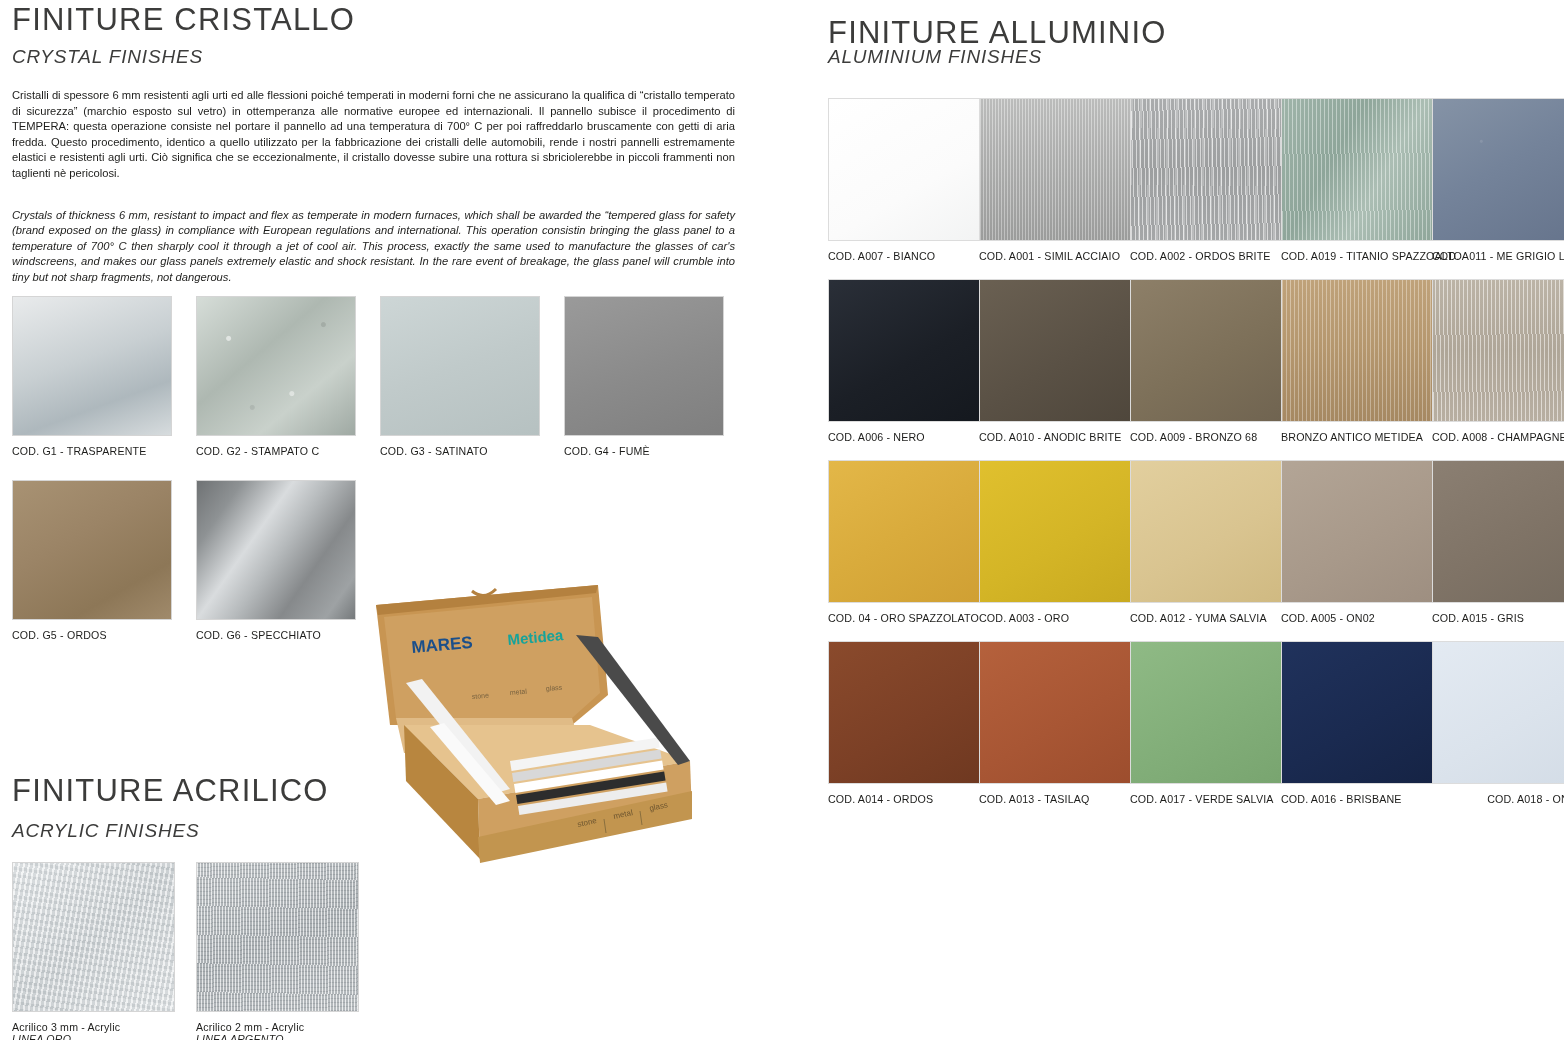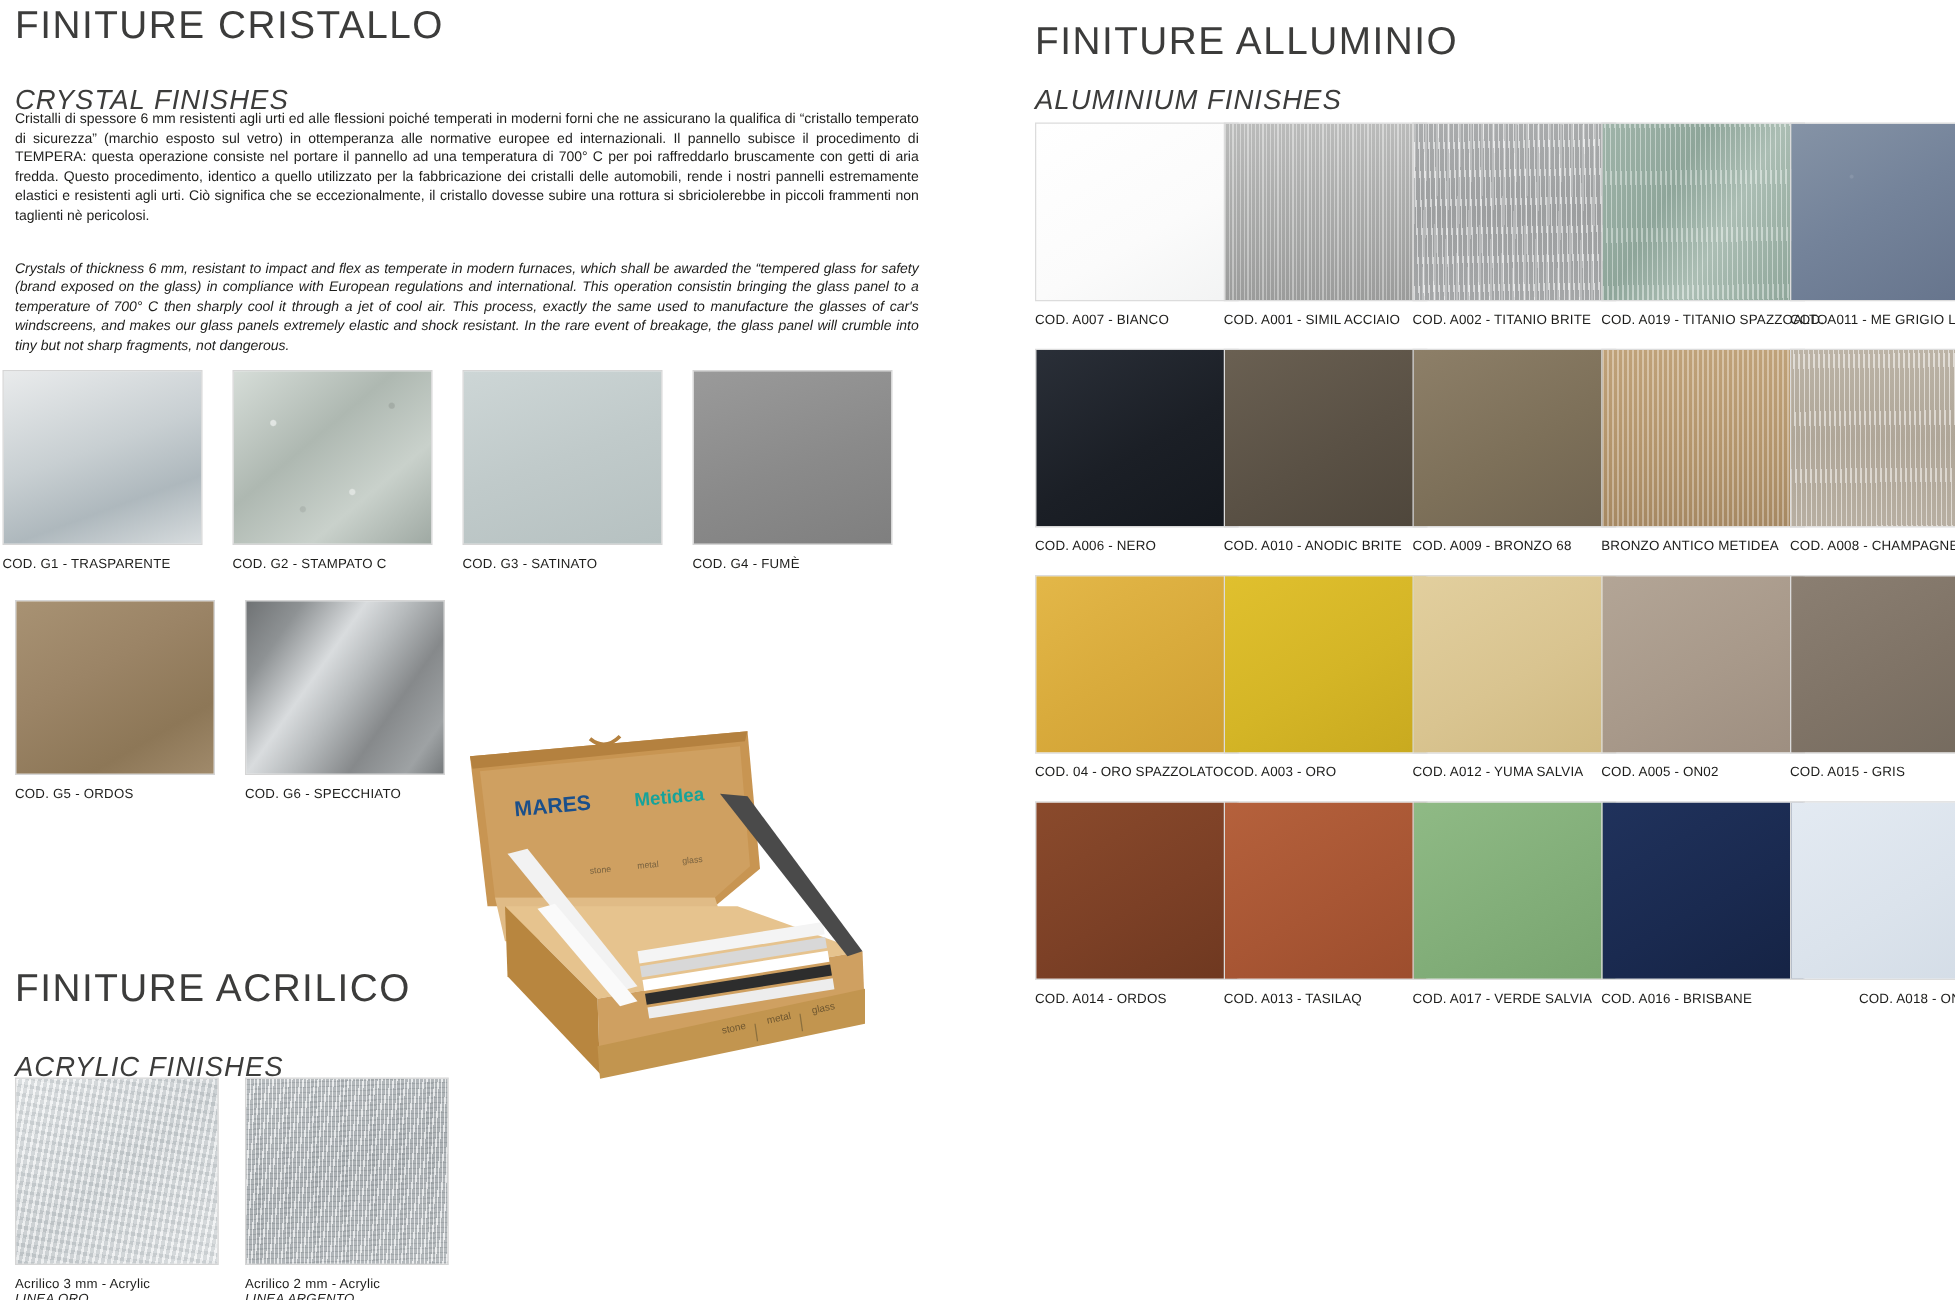--- a/index.html
+++ b/index.html
@@ -16,27 +16,27 @@
   
   .sect-title {
     font-size: 31px;
     font-weight: 400;
     letter-spacing: 1.2px;
     color: #3c3c3b;
     line-height: 1.05;
     white-space: nowrap;
   }
   .sect-sub {
-    font-size: 22px;
+    font-size: 19px;
     font-style: italic;
     font-weight: 400;
     letter-spacing: 0.8px;
     color: #3c3c3b;
     line-height: 1.05;
-    margin-top: 24px;
+    margin-top: 3px;
     white-space: nowrap;
   }
   .para {
     font-size: 11.2px;
     line-height: 15.6px;
     text-align: justify;
     color: #1d1d1b;
     width: 723px;
   }
   .para.it { font-style: italic; margin-top: 26px; }
@@ -128,21 +128,21 @@
 
   .a013 { background: linear-gradient(150deg,#b5613c 0%, #a85634 55%, #9c4d2d 100%); }
   .a017 { background: linear-gradient(150deg,#8fba85 0%, #82ae79 55%, #78a46f 100%); }
   .a016 { background: linear-gradient(150deg,#20325c 0%, #1a2a50 55%, #152344 100%); }
   .a018 { background: linear-gradient(150deg,#e3eaf2 0%, #dbe3ec 55%, #d3dce6 100%); }
 
   
   #crystal-title  { position:absolute; left:12px;  top:4px; }
   #crystal-sub    { position:absolute; left:12px;  top:44px; }
   #crystal-text   { position:absolute; left:12px;  top:88px; width:726px; }
-  #crystal-grid1  { position:absolute; left:2px;  top:296px; }
+  #crystal-grid1  { position:absolute; left:12px;  top:296px; }
   #crystal-grid2  { position:absolute; left:12px;  top:480px; }
   #acrylic-title  { position:absolute; left:12px;  top:775px; }
   #acrylic-sub    { position:absolute; left:12px;  top:818px; }
   #acrylic-grid   { position:absolute; left:12px;  top:862px; }
   #alu-title      { position:absolute; left:828px; top:4px;margin-top:13px; }
   #alu-sub        { position:absolute; left:828px; top:44px; }
   #alu-grid       { position:absolute; left:828px; top:98px; width:760px; }
   #box-photo      { position:absolute; left:360px; top:575px; width:420px; height:300px; }
 
   .crystal-cell { width: 184px; }
@@ -263,21 +263,21 @@
     <div class="alu-cell">
       <div class="alu-box a007"></div>
       <div class="alu-label">COD. A007 - BIANCO</div>
     </div>
     <div class="alu-cell">
       <div class="alu-box a001"></div>
       <div class="alu-label">COD. A001 - SIMIL ACCIAIO</div>
     </div>
     <div class="alu-cell">
       <div class="alu-box a002"></div>
-      <div class="alu-label">COD. A002 - TITANIO BRITE</div>
+      <div class="alu-label">COD. A002 - ORDOS BRITE</div>
     </div>
     <div class="alu-cell">
       <div class="alu-box a019"></div>
       <div class="alu-label">COD. A019 - TITANIO SPAZZOALTO</div>
     </div>
 
     <div class="alu-cell">
       <div class="alu-box a011"></div>
       <div class="alu-label">COD. A011 - ME GRIGIO LINEA</div>
     </div>

